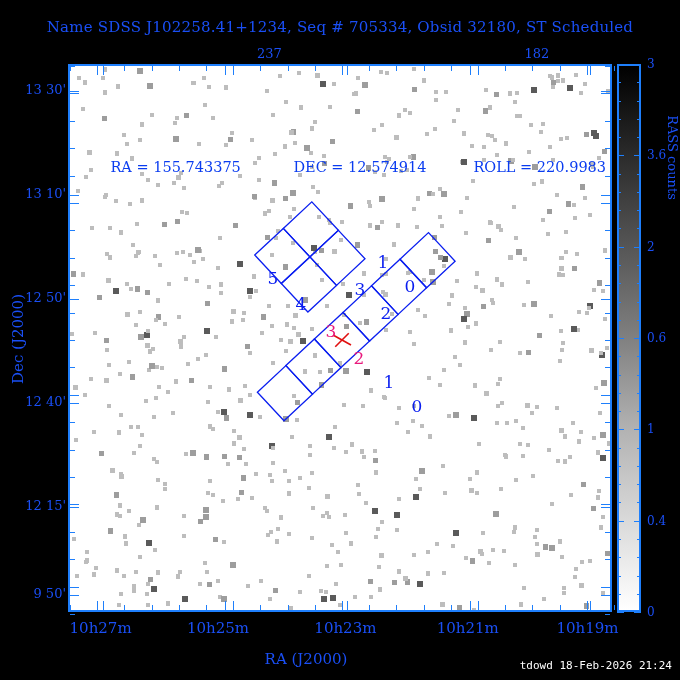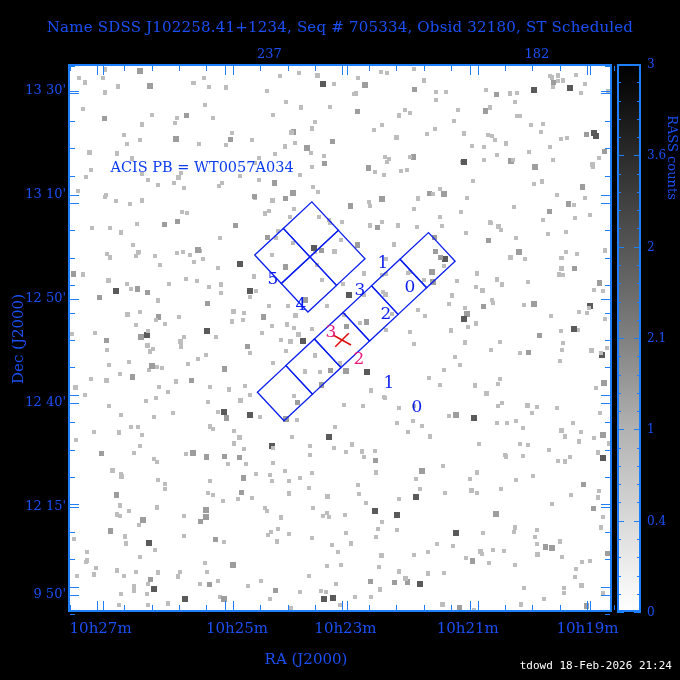--- a/index.html
+++ b/index.html
@@ -965,27 +965,27 @@
       <div class="chiplabel lbl-blue" style="left:231px;top:238px">4</div>
       <div class="chiplabel lbl-magenta" style="left:261px;top:265px">3</div>
       <div class="chiplabel lbl-magenta" style="left:289px;top:292px">2</div>
       <div class="chiplabel lbl-blue" style="left:319px;top:316px">1</div>
       <div class="chiplabel lbl-blue" style="left:347px;top:340px">0</div>
     </div>
 </div>
 
 <div class="abs" id="annot">
   <span class="row">
-    <span>ACIS PB = WT0057A034</span>
+    <span class="c1">RA = 155.743375</span><span class="c2">DEC = 12.574914</span><span>ROLL = 220.9983</span>
   </span>
 </div>
 
 <div id="xlabels">
     <div class="xlab" style="left:100.6px">10h27m</div>
-    <div class="xlab" style="left:237px">10h25m</div>
+    <div class="xlab" style="left:218px">10h25m</div>
     <div class="xlab" style="left:345.4px">10h23m</div>
     <div class="xlab" style="left:467.8px">10h21m</div>
     <div class="xlab" style="left:587.5px">10h19m</div>
   </div>
 <div id="ylabels">
     <div class="ylab" style="top:88.7px">13 30'</div>
     <div class="ylab" style="top:192.8px">13 10'</div>
     <div class="ylab" style="top:296.9px">12 50'</div>
     <div class="ylab" style="top:401.0px">12 40'</div>
     <div class="ylab" style="top:505.1px">12 15'</div>
@@ -1070,20 +1070,20 @@
     <i class="cbtick cbmin abs" style="left:637px;top:575.5px"></i>
     <i class="cbtick cbmin abs" style="left:617px;top:593.7px"></i>
     <i class="cbtick cbmin abs" style="left:637px;top:593.7px"></i>
     <i class="cbtick cbmin abs" style="left:617px;top:612.0px"></i>
     <i class="cbtick cbmin abs" style="left:637px;top:612.0px"></i>
   </div>
 <div id="cblabels">
     <div class="cblab" style="top:612.0px">0</div>
     <div class="cblab" style="top:520.7px">0.4</div>
     <div class="cblab" style="top:429.3px">1</div>
-    <div class="cblab" style="top:338.0px">2.1</div>
+    <div class="cblab" style="top:338.0px">0.6</div>
     <div class="cblab" style="top:246.7px">2</div>
     <div class="cblab" style="top:155.3px">3.6</div>
     <div class="cblab" style="top:64.0px">3</div>
   </div>
 <div class="abs" id="cbtitle">RASS counts</div>
 
 <div class="abs" id="footer">tdowd 18-Feb-2026 21:24</div>
 
 </body></html>

